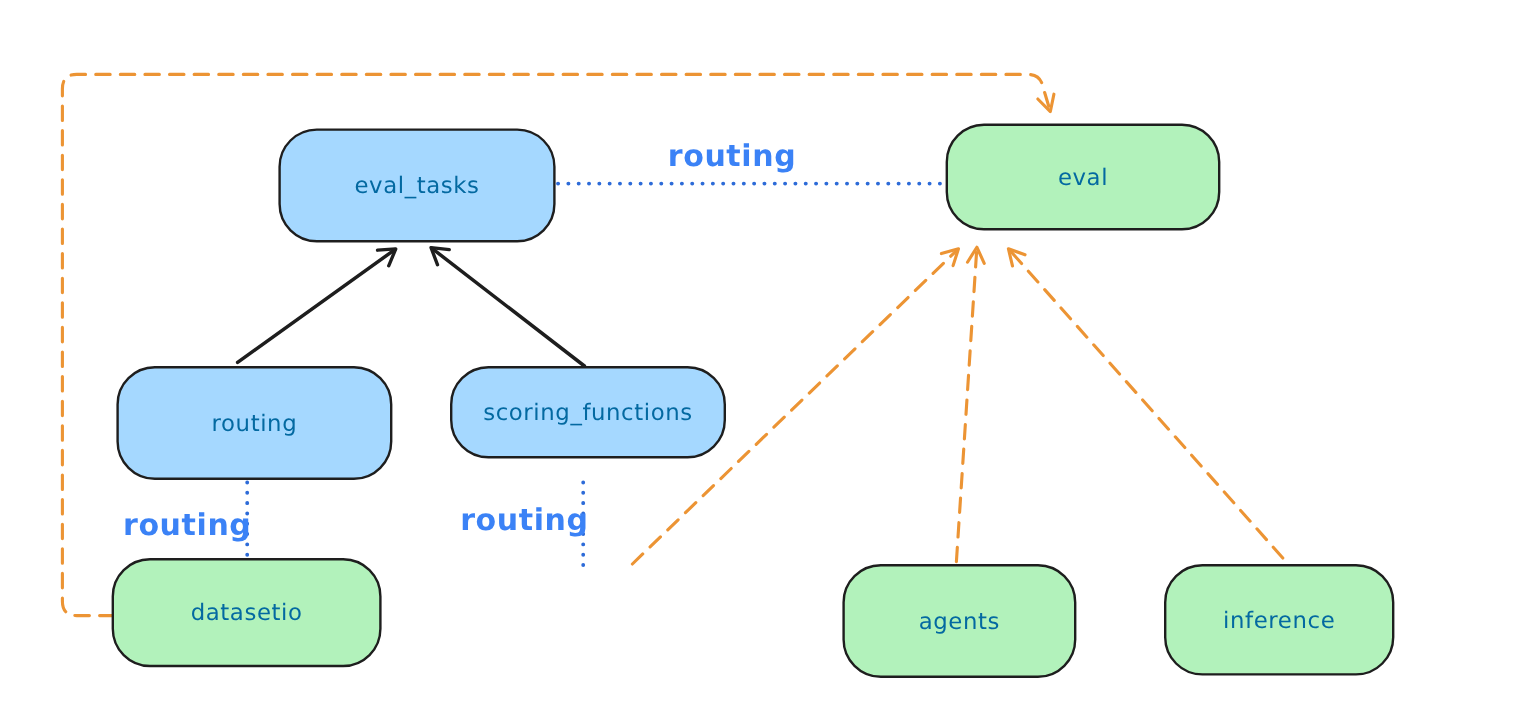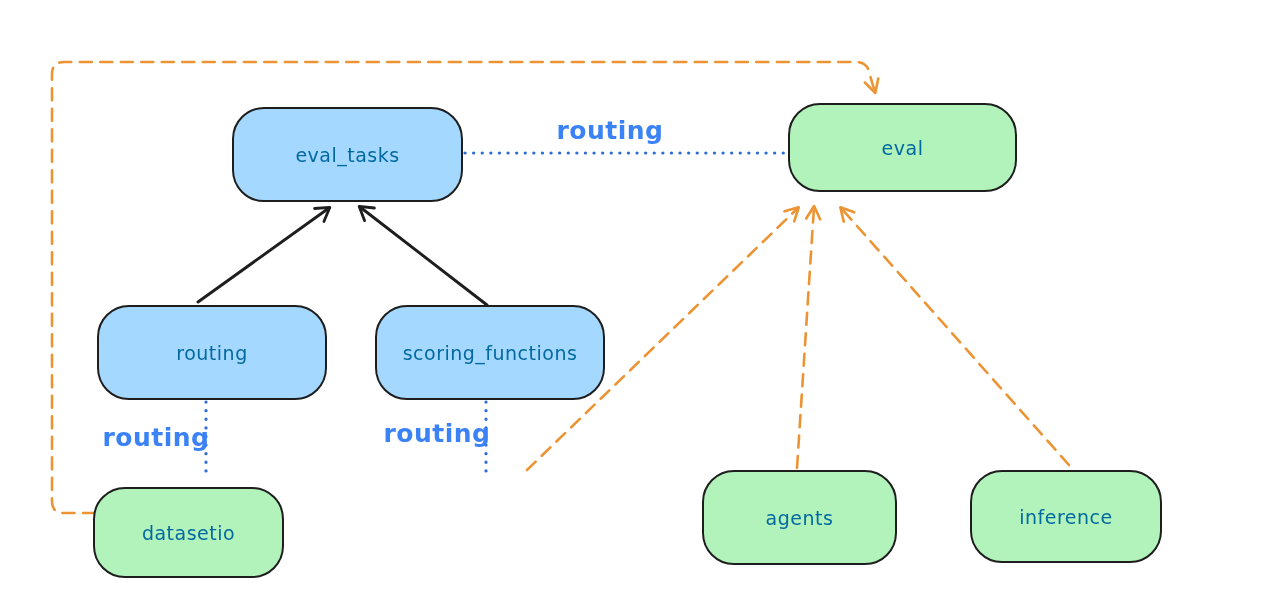--- a/index.html
+++ b/index.html
@@ -75,23 +75,23 @@
     <path d="M 797,468 L 814,207" fill="none" stroke="#ec9434" stroke-width="2.6" stroke-linecap="round" stroke-dasharray="12 8.5" marker-end="url(#mOrange)"></path>
     <path d="M 1069,465 L 841,208" fill="none" stroke="#ec9434" stroke-width="2.6" stroke-linecap="round" stroke-dasharray="12 8.5" marker-end="url(#mOrange)"></path>
   </svg>
 
   <div class="node blue" style="left:232px; top:107px; width:231px; height:95px;">eval_tasks</div>
 
   <div class="node green" style="left:788px; top:103px; width:229px; height:89px;">eval</div>
 
   <div class="node blue" style="left:97px; top:305px; width:230px; height:95px;">routing</div>
 
-  <div class="node blue" style="left:375px; top:305px; width:230px; height:95px;">scoring_functions</div>
+  <div class="node blue" style="left:375px; top:305px; width:230px; height:77px;">scoring_functions</div>
 
-  <div class="node green" style="left:93px; top:487px; width:191px; height:91px;">datasetio</div>
+  <div class="node green" style="left:93px; top:465px; width:225px; height:91px;">datasetio</div>
 
 
   <div class="node green" style="left:970px; top:470px; width:192px; height:93px;">inference</div>
 
   <div class="node green" style="left:702px; top:470px; width:195px; height:95px;">agents</div>
 
   <div class="routing-label" style="left:610px; top:130px;">routing</div>
 
   <div class="routing-label" style="left:156px; top:437px;">routing</div>
 

